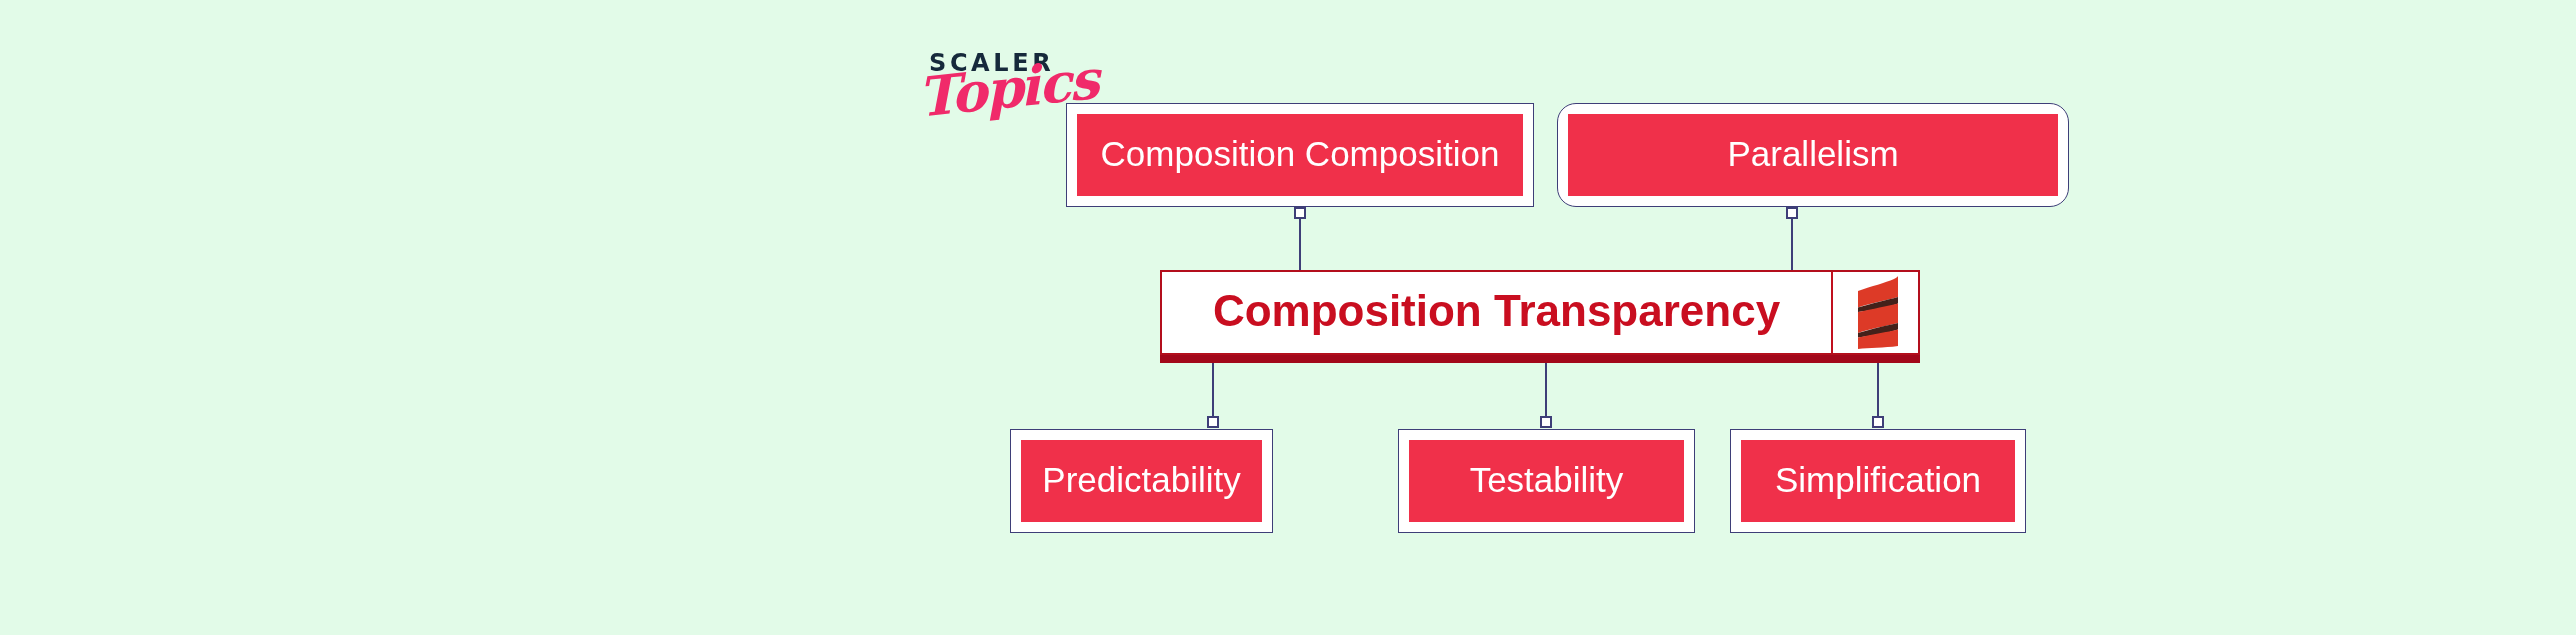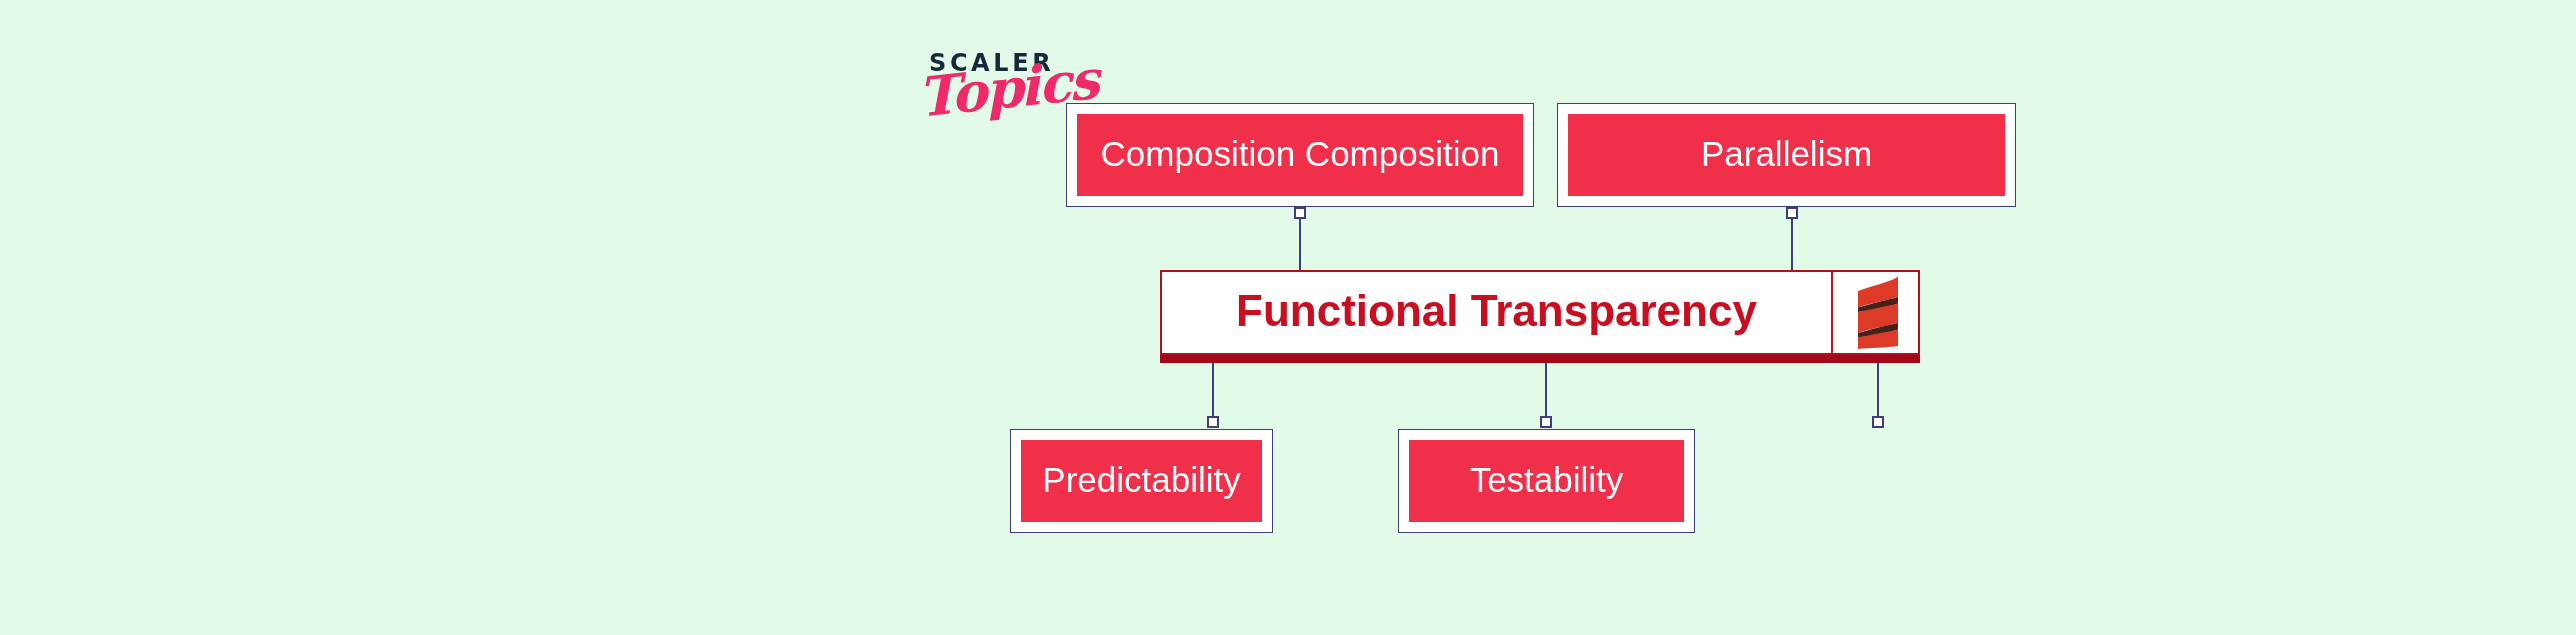--- a/index.html
+++ b/index.html
@@ -66,21 +66,21 @@
   }
   .node .label {
     color: #ffffff;
     font-size: 35px;
     line-height: 1;
     white-space: nowrap;
     padding-bottom: 3.1px;
   }
 
   #node-functional-composition { left: 1066px; top: 103px; width: 468px; height: 104px; }
-  #node-parallelism            { left: 1557px; top: 103px; width: 459px; height: 104px; }
+  #node-parallelism            { left: 1557px; top: 103px; width: 512px; height: 104px; border-radius: 19px; }
   #node-predictability         { left: 1010px; top: 429px; width: 263px; height: 104px; }
   #node-testability            { left: 1398px; top: 429px; width: 297px; height: 104px; }
   #node-simplification         { left: 1730px; top: 429px; width: 296px; height: 104px; }
 
   
   .center-node {
     position: absolute;
     left: 1160px; top: 270px;
     width: 760px; height: 93px;
   }
@@ -176,21 +176,21 @@
   </div>
   <div class="node" id="node-parallelism">
     <div class="fill">
       <span class="label">Parallelism</span>
     </div>
   </div>
 
   <div class="center-node">
     <div class="center-frame">
       <div class="center-title-wrap">
-        <span class="center-title">Functional Transparency</span>
+        <span class="center-title">Composition Transparency</span>
       </div>
       <div class="center-logo-wrap">
         <svg class="scala-icon" viewBox="0 0 92 146" xmlns="http://www.w3.org/2000/svg">
 
           <path fill="#dd3a27" d="M10 30 C38 20 64 14 82 6 C86 4 89 2 90 0 L90 42 C62 50 32 55 10 63 Z"></path>
 
           <path fill="#44211a" d="M10 63 C40 54 68 48 90 42 L90 55 C70 63 38 68 10 72 Z"></path>
 
           <path fill="#dd3a27" d="M10 72 C40 66 68 60 90 55 L90 94 C62 101 32 106 10 114 Z"></path>
 
@@ -206,15 +206,20 @@
   <div class="node" id="node-predictability">
     <div class="fill">
       <span class="label">Predictability</span>
     </div>
   </div>
   <div class="node" id="node-testability">
     <div class="fill">
       <span class="label">Testability</span>
     </div>
   </div>
+  <div class="node" id="node-simplification">
+    <div class="fill">
+      <span class="label">Simplification</span>
+    </div>
+  </div>
 
 </div>
 
 
 </body></html>

